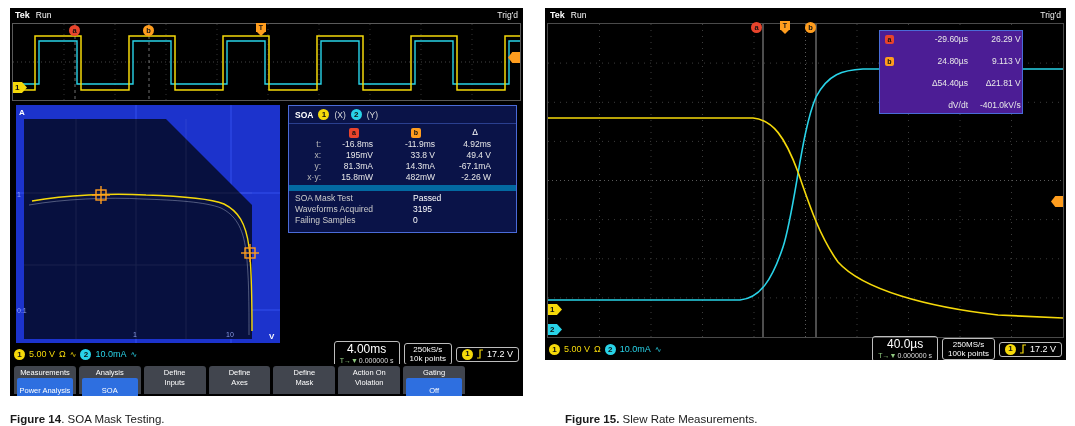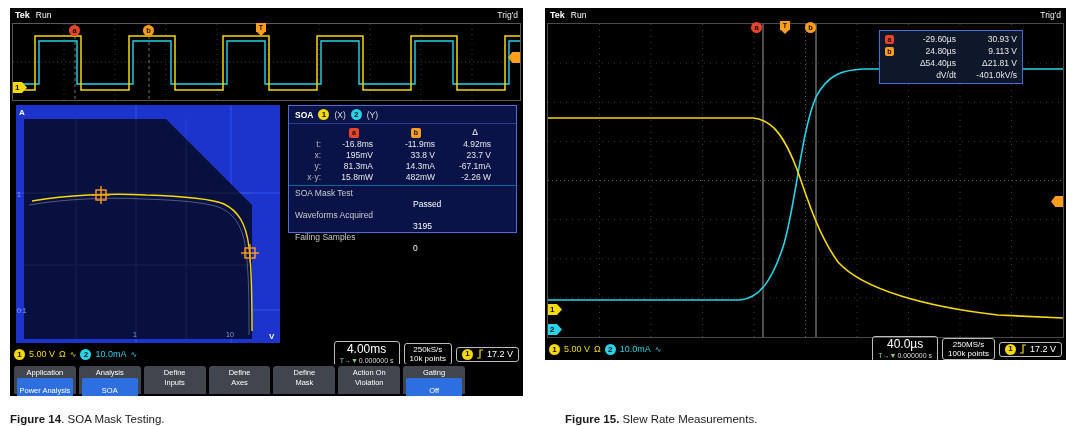--- a/index.html
+++ b/index.html
@@ -33,24 +33,24 @@
   .soa-src{color:#ddd;}
   .soa-grid{display:grid;grid-template-columns:34px 62px 62px 56px;row-gap:1px;padding:3px 0 1px 0;}
   .soa-grid .lab{text-align:right;color:#bbb;padding-right:2px;}
   .soa-grid .val{text-align:right;padding-right:12px;}
   .colmark{display:inline-block;width:10px;height:10px;border-radius:2px;color:#111;font-size:7px;
     font-weight:bold;text-align:center;line-height:10px;}
   .a-box{background:#e8442c;}
   .b-box{background:#ff9d1e;}
   .colcell{text-align:center;}
   .coldelta{text-align:center;color:#fff;}
-  .soa-results{border-top:1px solid #0369a1;margin-top:2px;padding:2px 0 0 6px;
+  .soa-results{border-top:6px solid #0369a1;margin-top:2px;padding:2px 0 0 6px;
     display:grid;grid-template-columns:118px 1fr;row-gap:1px;}
   .soa-results .rlab{color:#ccc;}
-  .soa-results .rval{color:#fff;margin-top:11px;}
+  .soa-results .rval{color:#fff;}
 
   
   .statusbar{position:absolute;left:0;width:100%;background:#000;display:flex;align-items:center;
     gap:4px;padding:0 4px;box-sizing:border-box;}
   .sb-left{top:337px;height:18px;}
   .sb-right{top:331px;height:20px;}
   .chbadge{width:11px;height:11px;border-radius:50%;font-size:8px;font-weight:bold;color:#111;
     display:flex;align-items:center;justify-content:center;flex:none;}
   .ch1{background:#f5d90a;}
   .ch2{background:#29d3e8;}
@@ -74,23 +74,23 @@
   .tab-val{margin:1px 3px 0;}
   .tab-val.hl{background:#2e6fe0;border-radius:2px;color:#fff;max-width:52px;margin:1px auto 0;
     padding:8px 2px;}
 
   
   .grat{position:absolute;left:2px;top:15px;width:517px;height:315px;border:1px solid #4a4a4a;
     box-sizing:border-box;background:#000;}
   .grat svg{position:absolute;left:0;top:0;}
 
   
-  .cursor-panel{position:absolute;right:40px;top:6px;width:132px;background:#0f172a;
+  .cursor-panel{position:absolute;right:40px;top:6px;width:132px;background:#4c1d95;
     border:1px solid #4a6bd8;font-size:8.5px;color:#e8e8e8;padding:3px 5px;display:grid;
-    grid-template-columns:13px 58px 1fr;row-gap:2px;align-items:center;}
+    grid-template-columns:13px 58px 1fr;row-gap:2px;align-items:center;gap:12px;}
   .ctime,.cval{text-align:right;}
   .cmark{width:9px;height:9px;border-radius:2px;color:#111;font-size:7px;font-weight:bold;
     display:flex;align-items:center;justify-content:center;}
   .cmark.a{background:#e8442c;} .cmark.b{background:#ff9d1e;}
 
   
   .cdot{position:absolute;width:11px;height:11px;border-radius:50%;font-size:7.5px;font-weight:bold;
     color:#111;display:flex;align-items:center;justify-content:center;z-index:4;}
   .cdot.ca{background:#e8442c;} .cdot.cb{background:#ff9d1e;}
   .tflag{position:absolute;width:10px;height:9px;background:#ff9d1e;color:#111;font-size:7px;
@@ -207,21 +207,21 @@
         <span class="coldelta">Δ</span>
 
         <span class="lab">t:</span>
         <span class="val">-16.8ms</span>
         <span class="val">-11.9ms</span>
         <span class="val">4.92ms</span>
 
         <span class="lab">x:</span>
         <span class="val">195mV</span>
         <span class="val">33.8 V</span>
-        <span class="val">23.7 V</span>
+        <span class="val">49.4 V</span>
 
         <span class="lab">y:</span>
         <span class="val">81.3mA</span>
         <span class="val">14.3mA</span>
         <span class="val">-67.1mA</span>
 
         <span class="lab">x·y:</span>
         <span class="val">15.8mW</span>
         <span class="val">482mW</span>
         <span class="val">-2.26 W</span>
@@ -256,21 +256,21 @@
         <span class="chbadge ch1">1</span>
         <svg width="8" height="10" viewBox="0 0 8 10">
           <path d="M1 9 H4 V1 H7" stroke="#f5d90a" fill="none" stroke-width="1.2"></path>
         </svg>
         <span class="chtext w">17.2 V</span>
       </div>
     </div>
 
     <div class="menubar">
       <div class="tab">
-        <div class="tab-top">Application</div>
+        <div class="tab-top">Measurements</div>
         <div class="tab-val hl">Power Analysis</div>
       </div>
       <div class="tab">
         <div class="tab-top">Analysis</div>
         <div class="tab-val hl">SOA</div>
       </div>
       <div class="tab">
         <div class="tab-top">Define</div>
         <div class="tab-val">Inputs</div>
       </div>
@@ -338,21 +338,21 @@
         <span>1</span>
       </span>
       <span class="gmark gc" style="left:0;top:300px;">
         <span>2</span>
       </span>
       <span class="tarrow" style="right:0;top:172px;"></span>
 
       <div class="cursor-panel">
         <span class="cmark a">a</span>
         <span class="ctime">-29.60µs</span>
-        <span class="cval">30.93 V</span>
+        <span class="cval">26.29 V</span>
 
         <span class="cmark b">b</span>
         <span class="ctime">24.80µs</span>
         <span class="cval">9.113 V</span>
 
         <span></span>
         <span class="ctime">Δ54.40µs</span>
         <span class="cval">Δ21.81 V</span>
 
         <span></span>

